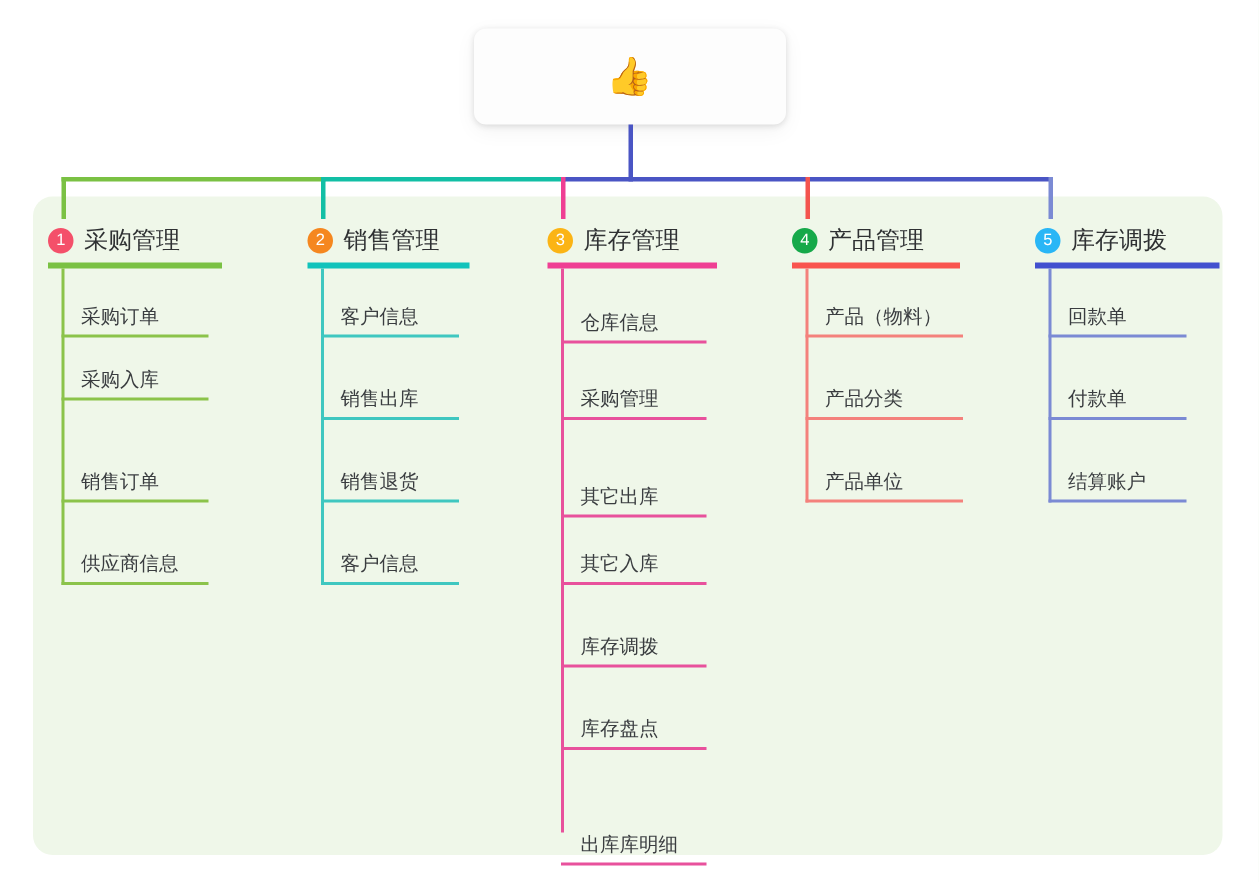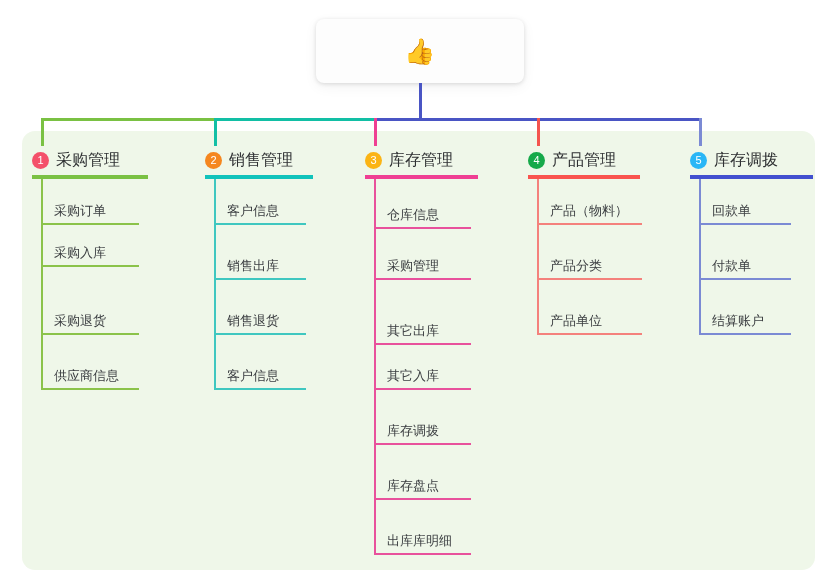--- a/index.html
+++ b/index.html
@@ -98,21 +98,21 @@
         <div class="spine" style="height: 211px; background: rgb(139, 195, 74);"></div>
         <div class="leaf" style="top: 60px; height: 34px; width: 98px;">
           <span class="leaf-label">采购订单</span>
           <div class="leaf-rule" style="width: 98px; background: rgb(139, 195, 74);"></div>
         </div>
         <div class="leaf" style="top: 102px; height: 34px; width: 98px;">
           <span class="leaf-label">采购入库</span>
           <div class="leaf-rule" style="width: 98px; background: rgb(139, 195, 74);"></div>
         </div>
         <div class="leaf" style="top: 170px; height: 34px; width: 98px;">
-          <span class="leaf-label">采购退货</span>
+          <span class="leaf-label">销售订单</span>
           <div class="leaf-rule" style="width: 98px; background: rgb(139, 195, 74);"></div>
         </div>
         <div class="leaf" style="top: 225px; height: 34px; width: 98px;">
           <span class="leaf-label">供应商信息</span>
           <div class="leaf-rule" style="width: 98px; background: rgb(139, 195, 74);"></div>
         </div>
       </div>
       <div class="col" style="left: 205px; top: 131px;">
         <div class="col-head">
           <span class="badge" style="background: rgb(245, 135, 31);">2</span>
@@ -161,21 +161,21 @@
           <div class="leaf-rule" style="width: 97px; background: rgb(232, 81, 156);"></div>
         </div>
         <div class="leaf" style="top: 280px; height: 34px; width: 97px;">
           <span class="leaf-label">库存调拨</span>
           <div class="leaf-rule" style="width: 97px; background: rgb(232, 81, 156);"></div>
         </div>
         <div class="leaf" style="top: 335px; height: 34px; width: 97px;">
           <span class="leaf-label">库存盘点</span>
           <div class="leaf-rule" style="width: 97px; background: rgb(232, 81, 156);"></div>
         </div>
-        <div class="leaf" style="top: 390px; height: 34px; width: 97px;">
+        <div class="leaf" style="top: 412px; height: 34px; width: 97px;">
           <span class="leaf-label">出库库明细</span>
           <div class="leaf-rule" style="width: 97px; background: rgb(232, 81, 156);"></div>
         </div>
       </div>
       <div class="col" style="left: 528px; top: 131px;">
         <div class="col-head">
           <span class="badge" style="background: rgb(22, 169, 74);">4</span>
           <span class="col-title">产品管理</span>
         </div>
         <div class="head-rule" style="width: 112px; background: rgb(249, 84, 78);"></div>

